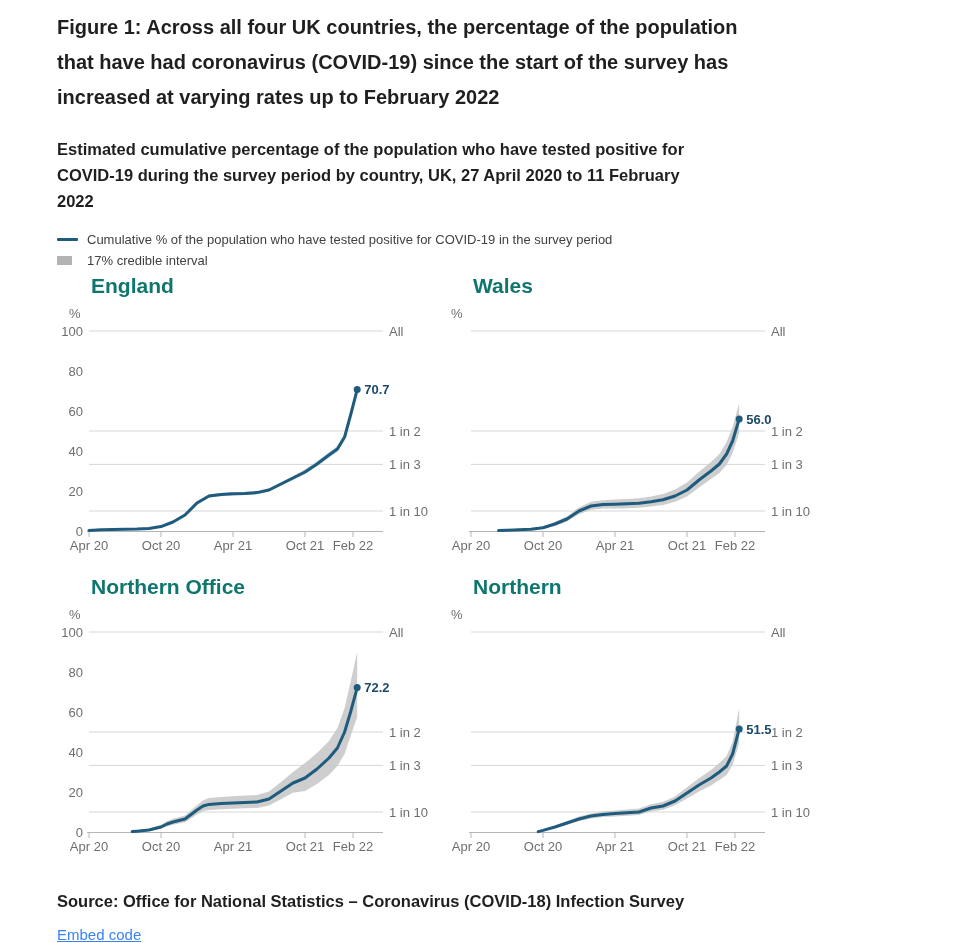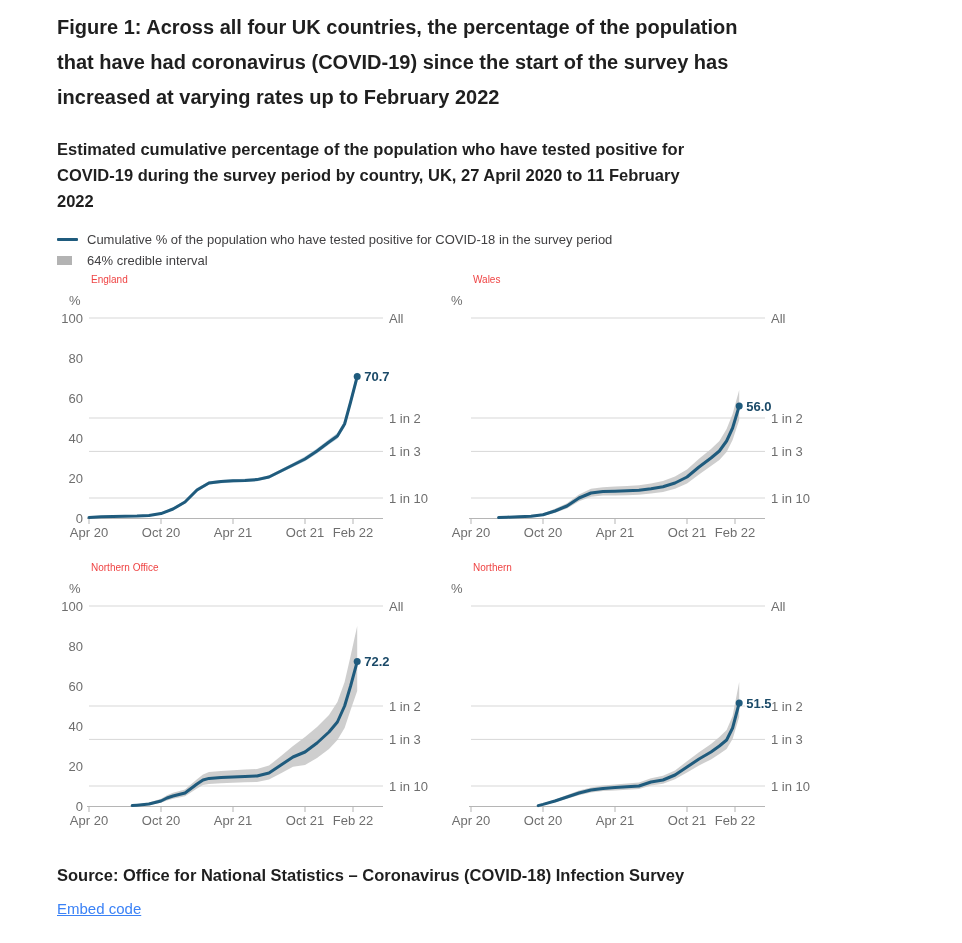--- a/index.html
+++ b/index.html
@@ -7,21 +7,21 @@
         font-family:"Liberation Sans",sans-serif;color:#222;}
   .inner{padding:10px 0 0 57px;}
   h1.title{margin:0;max-width:715px;font-size:20px;line-height:35px;font-weight:700;color:#1f1f1f;}
   .subtitle{margin:21px 0 0 0;max-width:648px;font-size:16.5px;line-height:26px;font-weight:700;color:#1f1f1f;}
   .legend{margin-top:18px;}
   .legend-item{display:flex;align-items:center;margin-bottom:6px;font-size:13px;color:#414042;}
   .swatch-wrap{width:30px;display:flex;align-items:center;}
   .sw-line{width:21px;height:3px;background:#1f5b7d;border-radius:1px;}
   .sw-band{width:15px;height:9px;background:#b3b3b3;}
   .charts-grid{margin-top:6px;display:grid;grid-template-columns:repeat(2,382px);row-gap:20px;}
-  .chart-cell h3{margin:0 0 5px 34px;font-size:10px;font-weight:400;color:#ef4444;}
+  .chart-cell h3{margin:0 0 5px 34px;font-size:21px;font-weight:700;color:#0f766e;}
   svg.chart-svg{display:block;overflow:visible;}
   svg.chart-svg text{font-family:"Liberation Sans",sans-serif;}
   .ax{font-size:13px;fill:#6e6e6e;}
   .vlabel{font-size:13px;font-weight:bold;fill:#1b4a68;paint-order:stroke;stroke:#ffffff;stroke-width:3px;}
   .grid{stroke:#d7d7d7;stroke-width:1;}
   .axisline{stroke:#b5b5b5;stroke-width:1;}
   .source{margin-top:36px;font-size:16.5px;font-weight:700;color:#1f1f1f;}
   .embed{margin-top:15px;font-size:15px;}
   .embed a{color:#3b82f6;text-decoration:underline;cursor:pointer;}
 </style>
@@ -33,27 +33,27 @@
 
     <h1 class="title">Figure 1: Across all four UK countries, the percentage of the population that have had coronavirus (COVID-19) since the start of the survey has increased at varying rates up to February 2022</h1>
 
     <div class="subtitle">Estimated cumulative percentage of the population who have tested positive for COVID-19 during the survey period by country, UK, 27 April 2020 to 11 February 2022</div>
 
     <div class="legend">
       <div class="legend-item">
         <span class="swatch-wrap">
             <span class="sw-line"></span>
           </span>
-        <span>Cumulative % of the population who have tested positive for COVID-18 in the survey period</span>
+        <span>Cumulative % of the population who have tested positive for COVID-19 in the survey period</span>
       </div>
       <div class="legend-item">
         <span class="swatch-wrap">
             <span class="sw-band"></span>
           </span>
-        <span>64% credible interval</span>
+        <span>17% credible interval</span>
       </div>
     </div>
 
     <div class="charts-grid">
       <div class="chart-cell">
         <h3>England</h3>
         <svg class="chart-svg" width="384" height="252">
             <text x="12" y="15" class="ax">%</text>
             <line x1="32" x2="326" y1="28" y2="28" class="grid"></line>
             <text x="332" y="32.5" class="ax">All</text>

